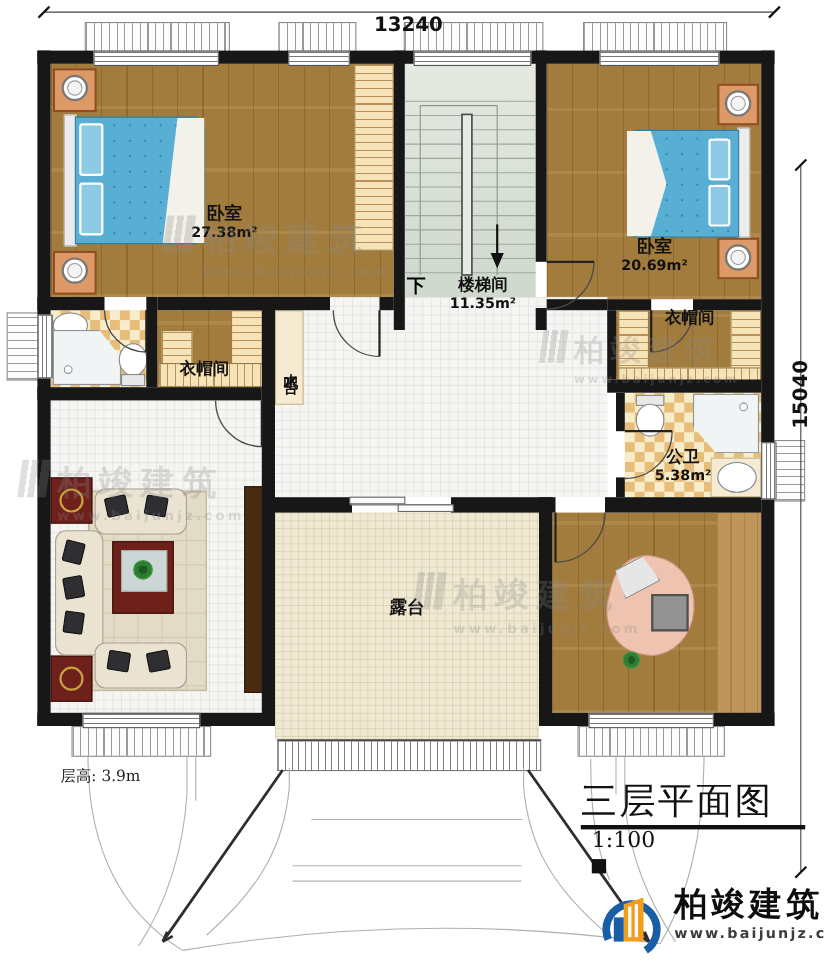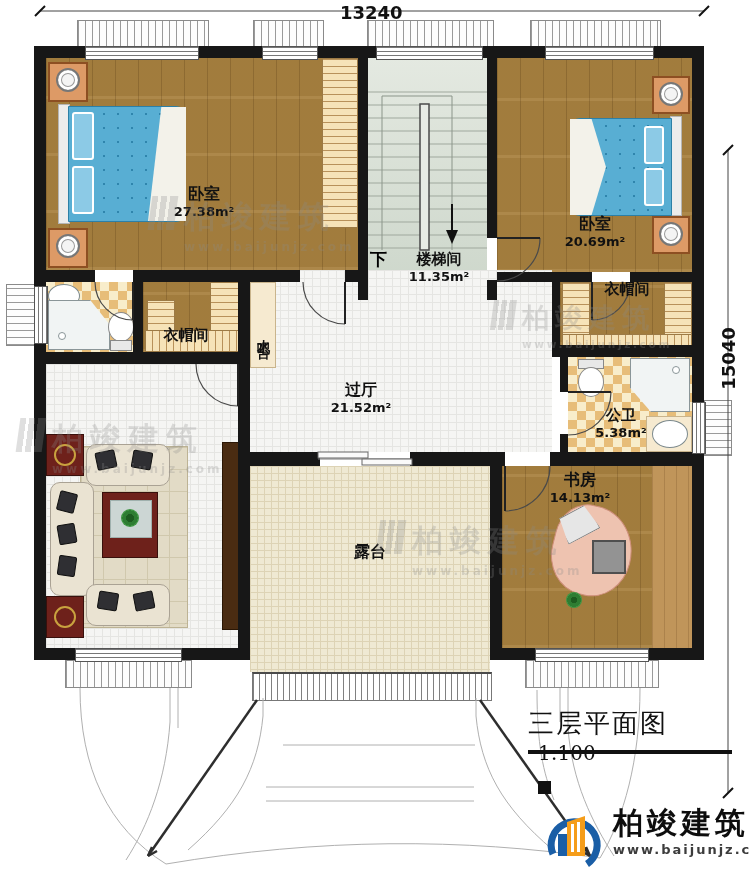--- a/index.html
+++ b/index.html
@@ -56,21 +56,21 @@
   .vlabel{writing-mode:vertical-rl;letter-spacing:3px;font-size:13px;font-weight:700;color:#111;text-align:center;}
   .dimtext{font-size:18px;font-weight:700;color:#111;font-family:"DejaVu Sans",sans-serif;}
   .dimright{transform:rotate(-90deg);transform-origin:center;}
   
   .wm{display:flex;align-items:flex-start;opacity:.27;color:#8b8b8b;pointer-events:none;}
   .wm-icon{width:26px;height:34px;margin-right:8px;transform:skewX(-8deg);background:linear-gradient(90deg,#8b8b8b 0 6px,transparent 6px 9px,#8b8b8b 9px 15px,transparent 15px 18px,#8b8b8b 18px 24px);}
   .wm-name{font-size:31px;font-weight:700;letter-spacing:7px;white-space:nowrap;}
   .wm-url{font-size:12px;font-weight:700;letter-spacing:3px;white-space:nowrap;margin-top:2px;}
   
   .footer{font-family:"DejaVu Serif",serif;font-size:14px;color:#1c1c1c;line-height:1.75;}
-  .title-main{font-family:Liberation Mono, monospace;font-size:26px;color:#111;letter-spacing:2px;}
+  .title-main{font-family:Liberation Mono, monospace;font-size:33px;color:#111;letter-spacing:2px;}
   .title-scale{font-family:"DejaVu Serif",serif;font-size:20px;color:#111;margin-left:10px;}
   .title-rule{position:absolute;left:0;top:44px;width:204px;height:4px;background:#111;}
   .logo-name{font-size:30px;font-weight:900;color:#0d0d0d;letter-spacing:4px;line-height:1;}
   .logo-url{font-size:13px;font-weight:700;color:#3c3c3c;letter-spacing:2px;margin-top:4px;}
   svg{display:block;}
 </style>
 </head>
 <body>
 
 <div class="canvas">
@@ -282,21 +282,21 @@
     </g>
     <g stroke="#2e2e2e" stroke-width="2.5" fill="none">
       <path d="M257 700 L148 856"></path>
         <path d="M480 700 L590 856"></path>
       <path d="M148 856 L157 851 M148 856 L152 847"></path>
       <path d="M590 856 L581 851 M590 856 L586 847"></path>
     </g>
     <rect x="538" y="781" width="13" height="13" fill="#111"></rect>
   </svg>
 
-  <div class="abs z20 dimtext" style="left:340px;top:2px;">13240</div>
+  <div class="abs z20 dimtext" style="left:340px;top:12px;">13240</div>
   <div class="abs z20 dimtext dimright" style="left:696px;top:348px;width:64px;text-align:center;">15040</div>
 
   <div class="abs z20 rlabel" style="left:146px;top:184px;width:116px;">
     <div class="rname">卧室</div>
     <div class="rarea">27.38m²</div>
   </div>
   <div class="abs z20 rlabel" style="left:140px;top:326px;width:92px;">
     <div class="rname" style="font-size:15px;">衣帽间</div>
   </div>
   <div class="abs z20 vlabel" style="left:252px;top:300px;width:20px;height:66px;">水吧台</div>
@@ -305,31 +305,23 @@
     <div class="rname" style="font-size:15px;">楼梯间</div>
     <div class="rarea">11.35m²</div>
   </div>
   <div class="abs z20 rlabel" style="left:540px;top:214px;width:110px;">
     <div class="rname">卧室</div>
     <div class="rarea">20.69m²</div>
   </div>
   <div class="abs z20 rlabel" style="left:586px;top:280px;width:82px;">
     <div class="rname" style="font-size:15px;">衣帽间</div>
   </div>
-  <div class="abs z20 rlabel" style="left:316px;top:380px;width:90px;">
-    <div class="rname">过厅</div>
-    <div class="rarea">21.52m²</div>
-  </div>
   <div class="abs z20 rlabel" style="left:584px;top:406px;width:74px;">
     <div class="rname" style="font-size:15px;">公卫</div>
     <div class="rarea">5.38m²</div>
-  </div>
-  <div class="abs z20 rlabel" style="left:536px;top:470px;width:88px;">
-    <div class="rname">书房</div>
-    <div class="rarea">14.13m²</div>
   </div>
   <div class="abs z20 rlabel" style="left:325px;top:542px;width:90px;">
     <div class="rname">露台</div>
   </div>
 
   <div class="abs z30 wm" style="left:150px;top:196px;">
     <div class="wm-icon"></div>
     <div>
         <div class="wm-name">柏竣建筑</div>
          <div class="wm-url">www.baijunjz.com</div>
@@ -351,20 +343,21 @@
   </div>
   <div class="abs z30 wm" style="left:378px;top:520px;">
     <div class="wm-icon"></div>
     <div>
         <div class="wm-name">柏竣建筑</div>
          <div class="wm-url">www.baijunjz.com</div>
       </div>
   </div>
 
   <div class="abs z20 footer" style="left:55px;top:694px;">
+    <div>层高: 3.9m</div>
   </div>
 
   <div class="abs z20" style="left:528px;top:706px;width:210px;height:56px;">
     <span class="title-main">三层平面图</span>
     <span class="title-scale">1:100</span>
     <div class="title-rule"></div>
   </div>
 
   <div class="abs z20" style="left:543px;top:808px;display:flex;align-items:flex-start;">
     <svg width="60" height="66" viewBox="0 0 60 66">

